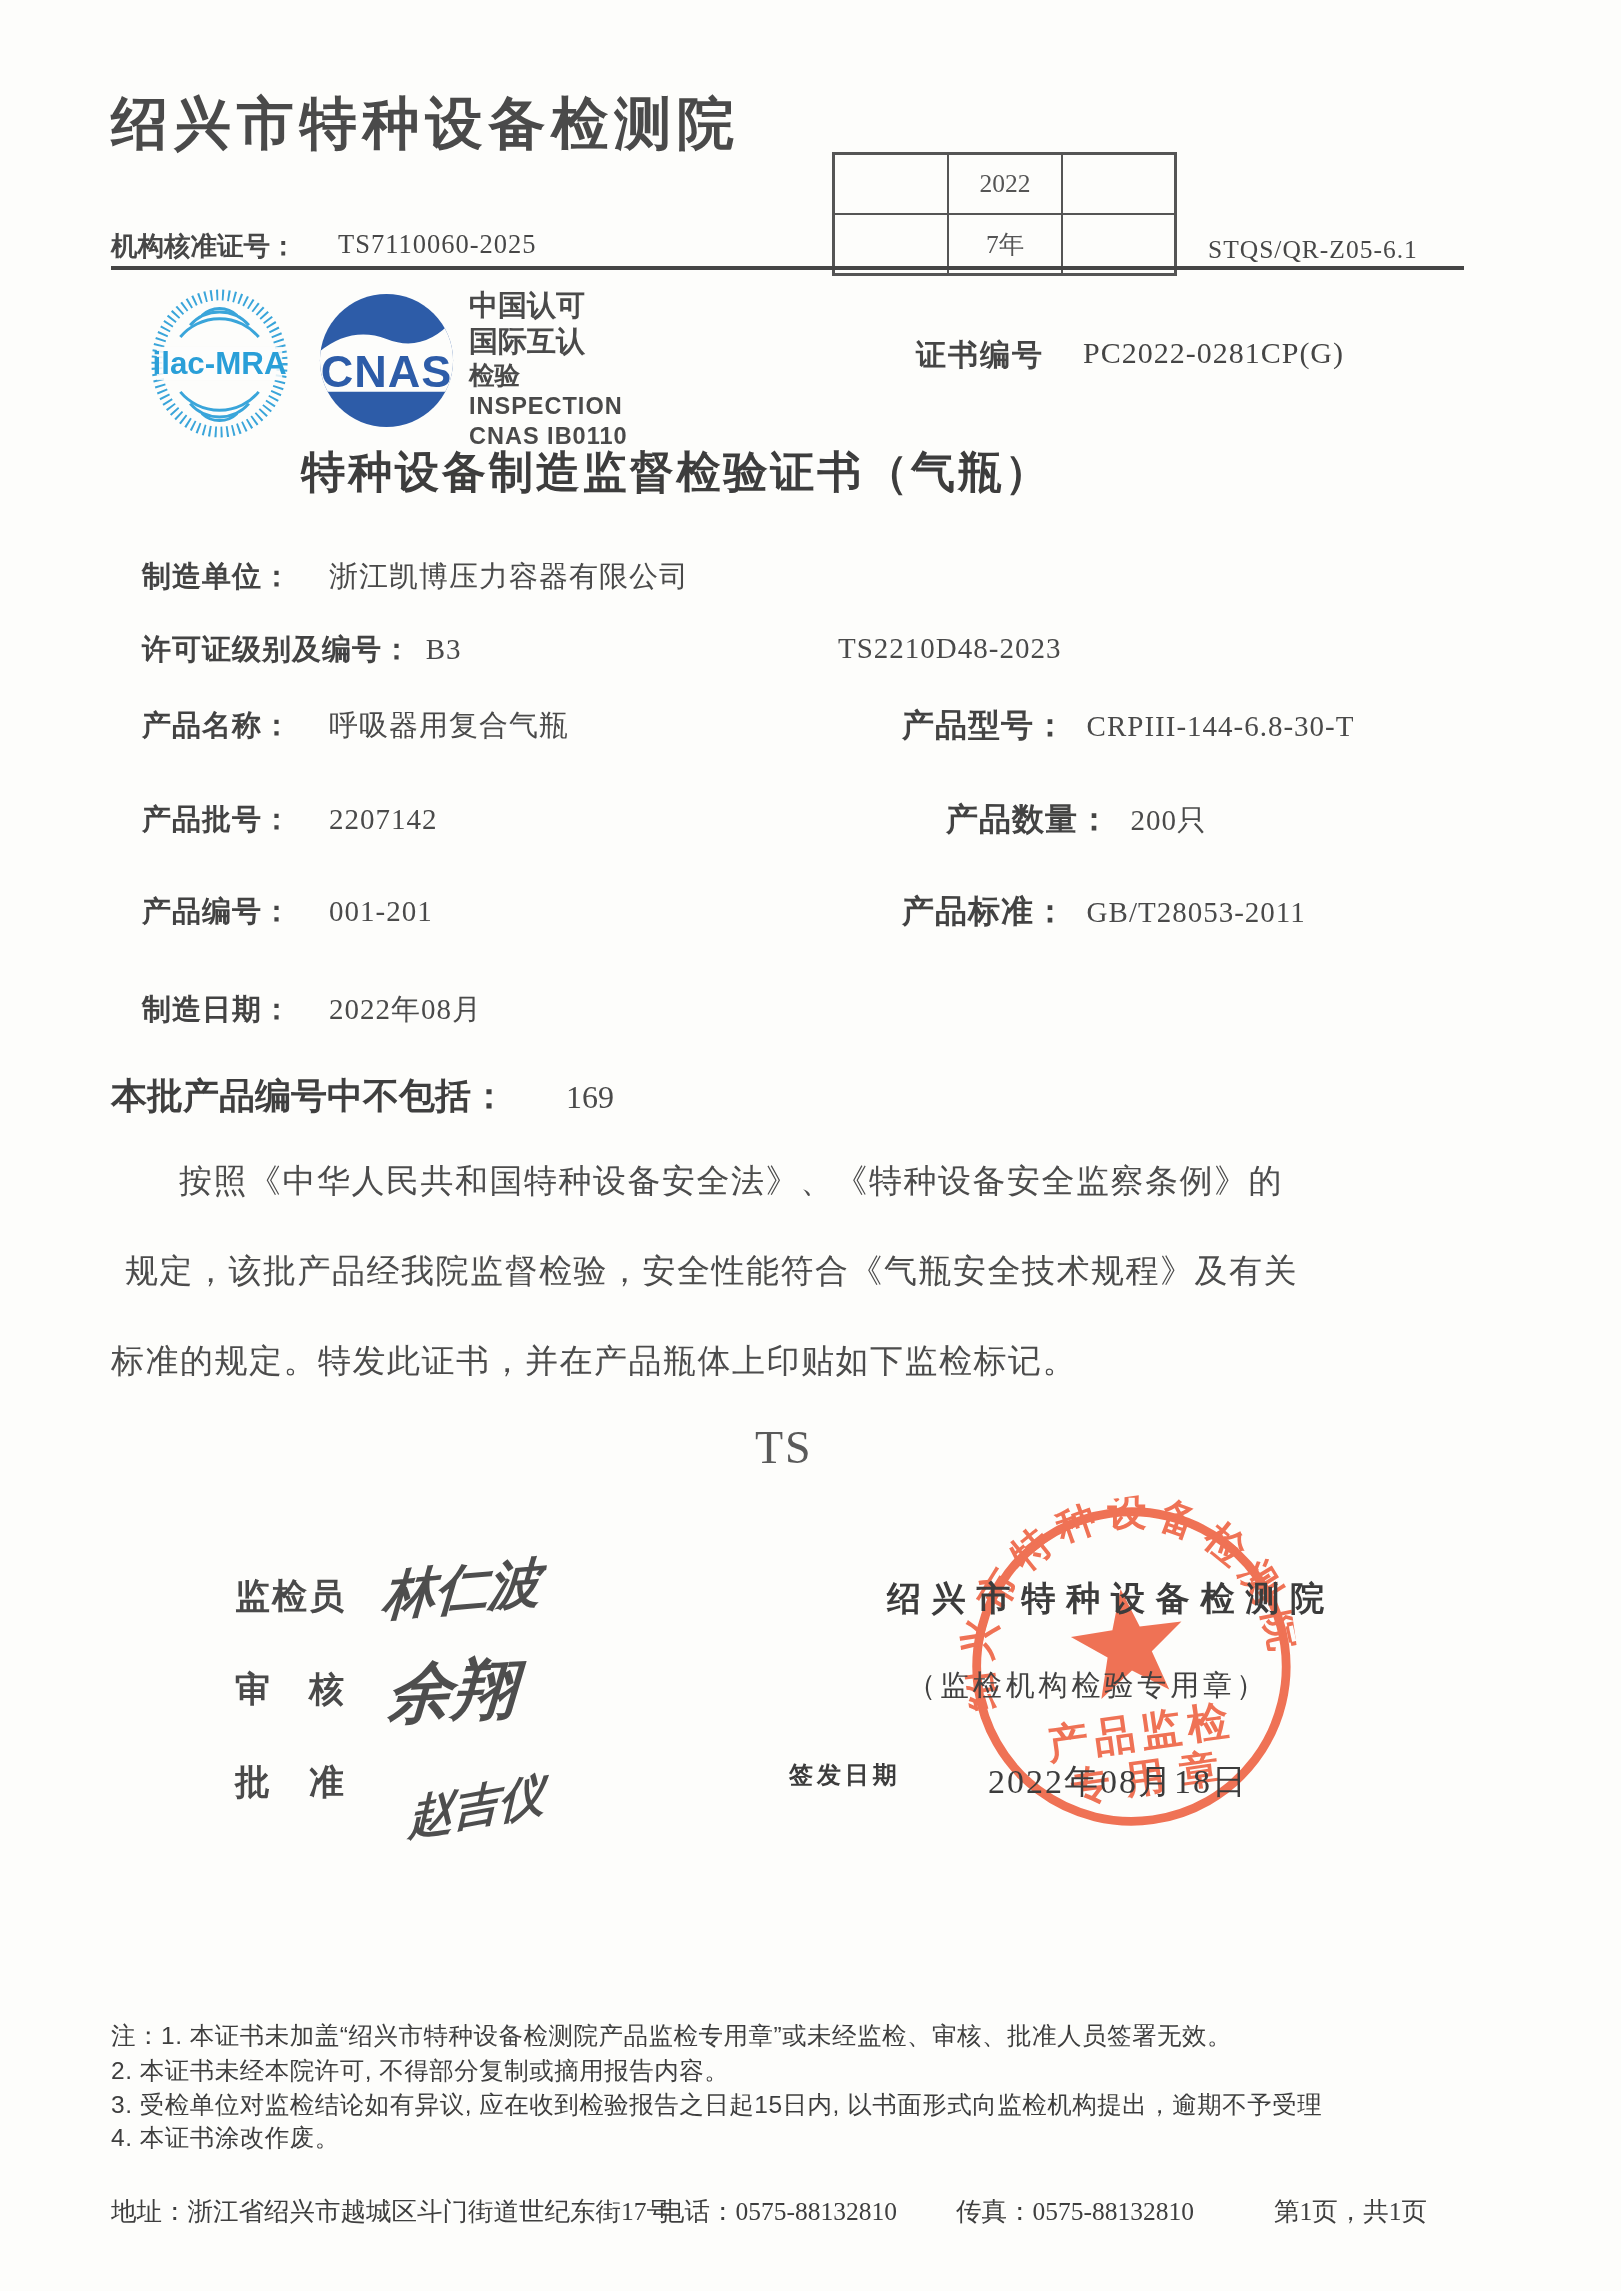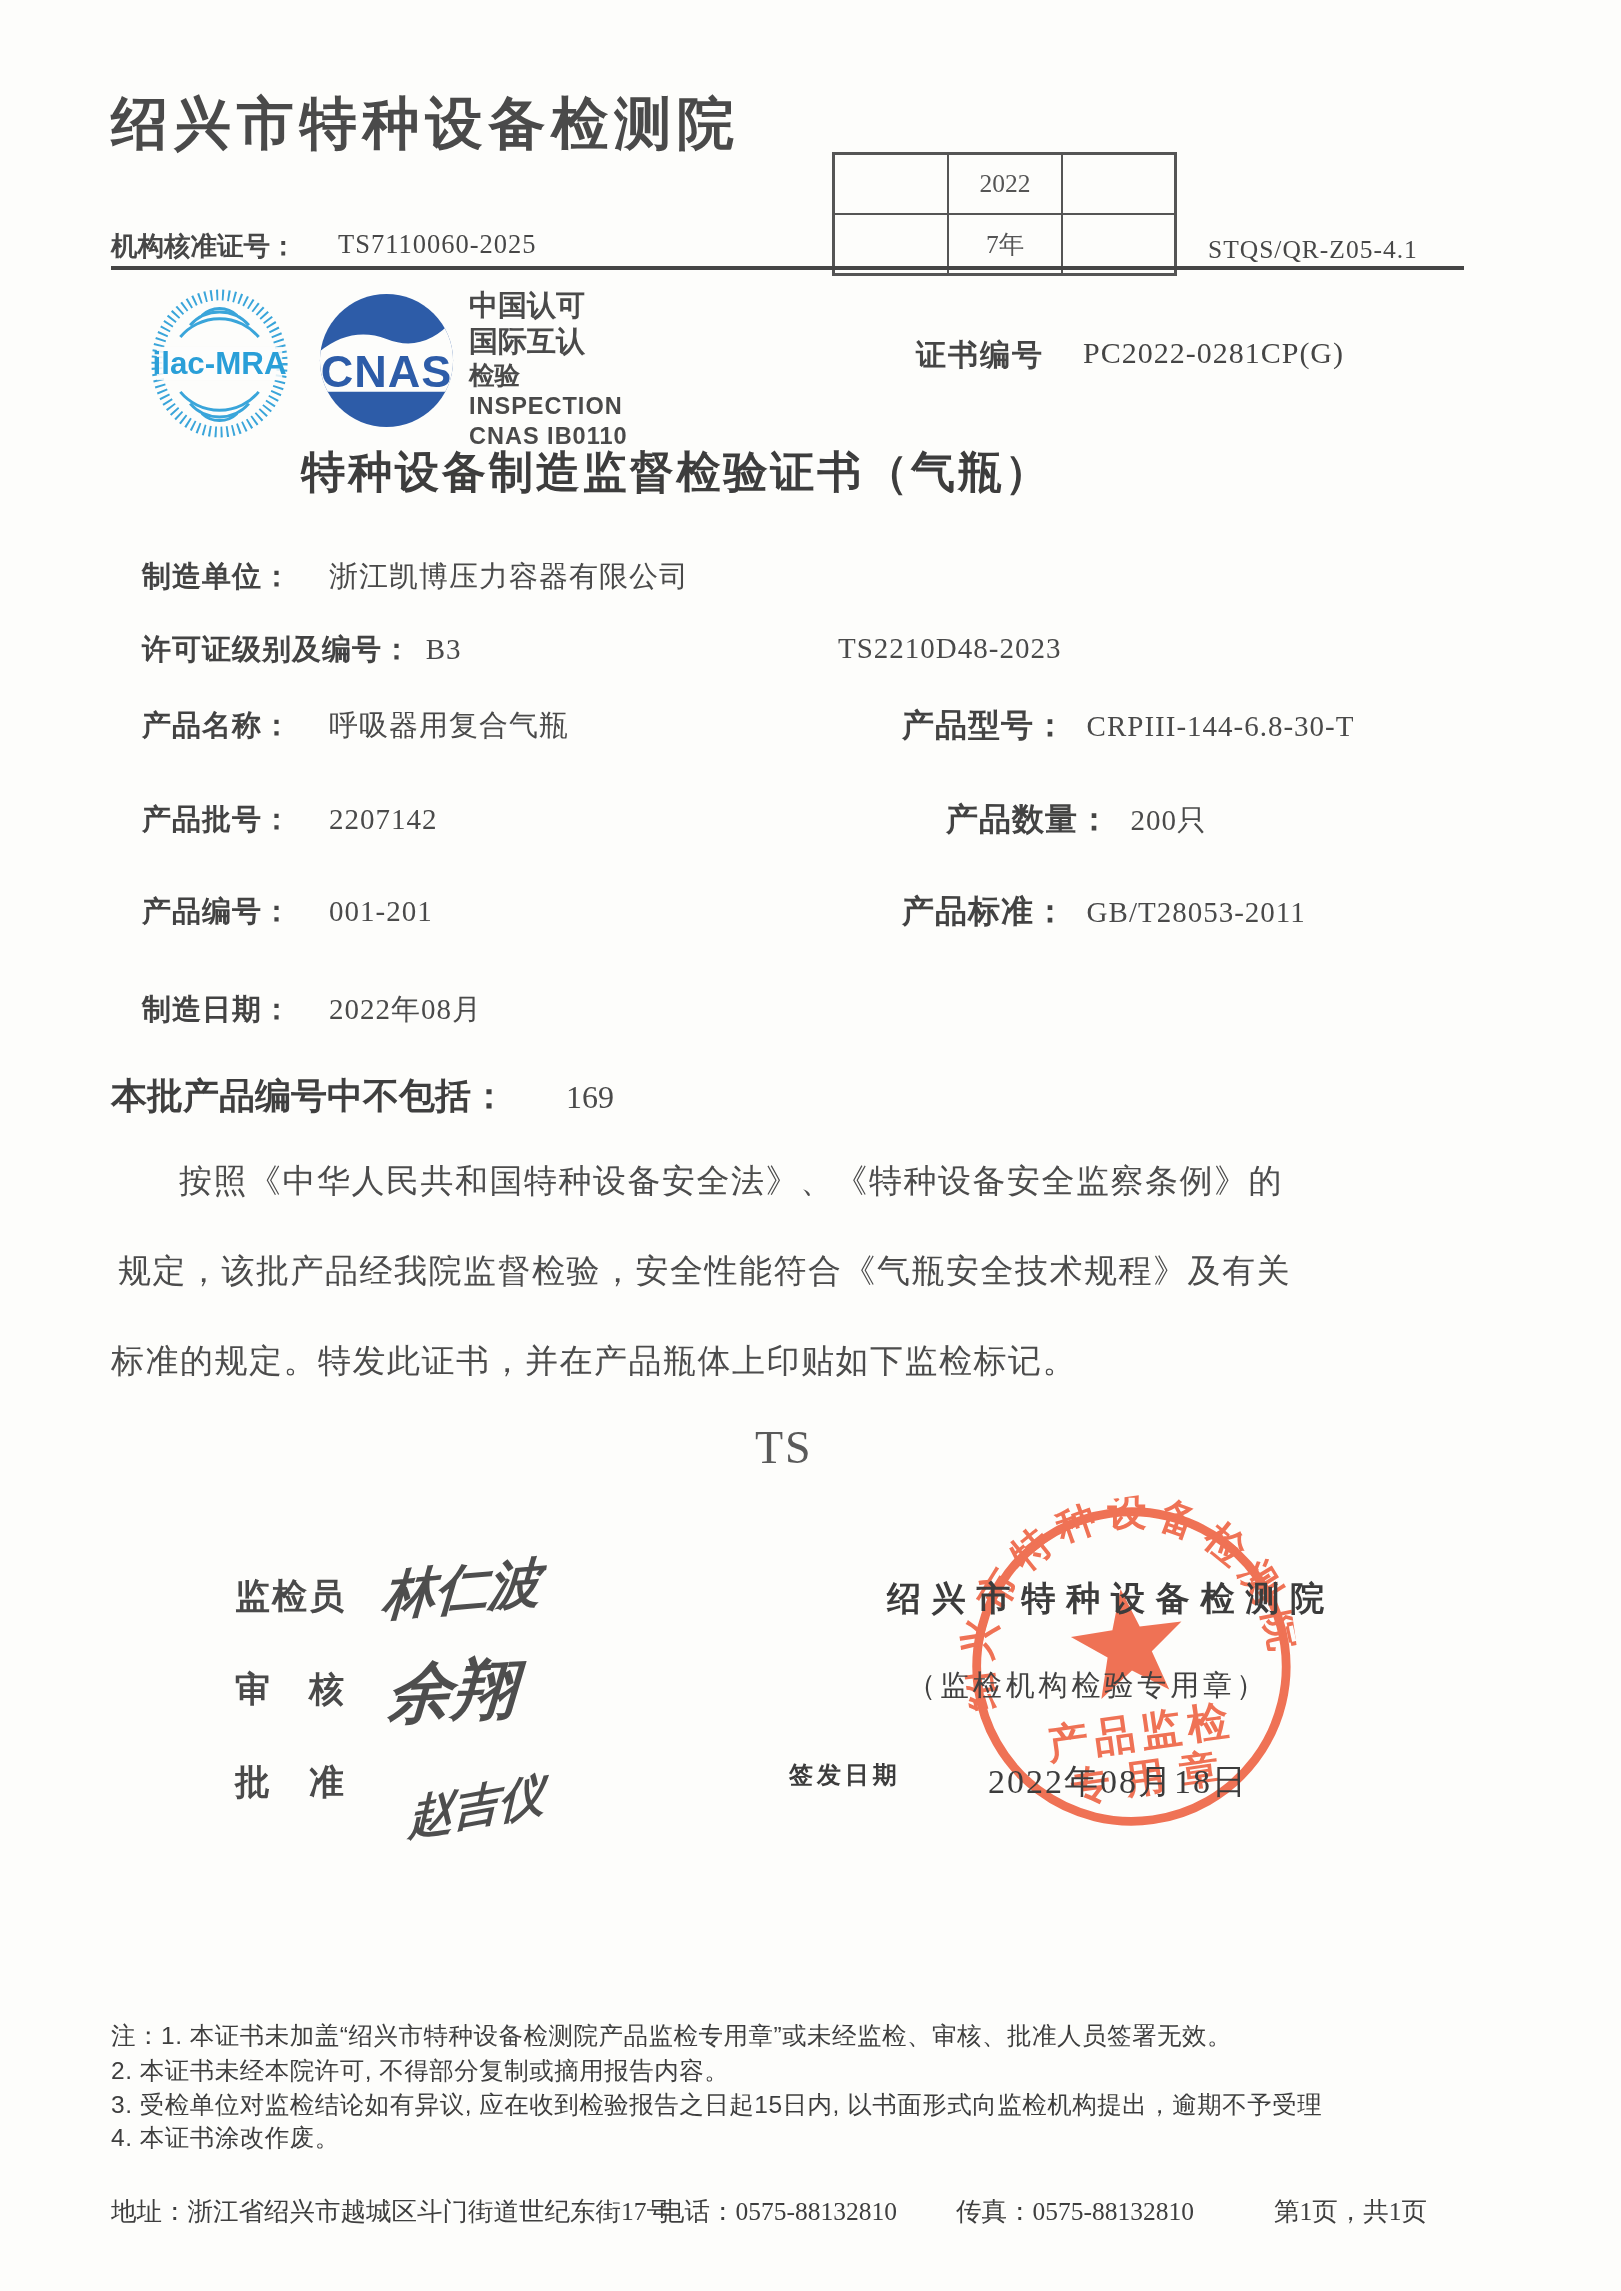--- a/index.html
+++ b/index.html
@@ -53,21 +53,21 @@
     <div class="cell"></div>
     <div class="cell">2022</div>
     <div class="cell"></div>
     <div class="cell"></div>
     <div class="cell">7年</div>
     <div class="cell"></div>
   </div>
 
   <div class="abs hei small-label" style="left:111px;top:228px;">机构核准证号：</div>
   <div class="abs small-val" style="left:338px;top:229px;">TS7110060-2025</div>
-  <div class="abs form-code" style="left:1208px;top:235px;">STQS/QR-Z05-4.1</div>
+  <div class="abs form-code" style="left:1208px;top:235px;">STQS/QR-Z05-6.1</div>
 
   <div class="abs rule" style="left:111px;top:266px;width:1353px;"></div>
 
   <div class="abs" style="left:149px;top:286px;width:142px;height:155px;">
     <svg width="142" height="155" viewBox="0 0 145 158">
       <g stroke="#3aa5da" fill="none">
         <ellipse cx="72" cy="79" rx="64" ry="70" stroke-width="11" stroke-dasharray="2,4"></ellipse>
         <path d="M32 52 A 52 52 0 0 1 112 52" stroke-width="3"></path>
         <path d="M42 40 A 40 40 0 0 1 102 40" stroke-width="3"></path>
         <path d="M54 30 A 26 26 0 0 1 90 30" stroke-width="3"></path>
@@ -138,21 +138,21 @@
 
   <div class="abs" style="left:142px;top:990px;">
     <span class="f-label">制造日期：</span><span class="f-val">2022年08月</span>
   </div>
 
   <div class="abs" style="left:111px;top:1072px;">
     <span class="excl-label">本批产品编号中不包括：</span><span class="excl-val">169</span>
   </div>
 
   <div class="abs body-line" style="left:179px;top:1159px;">按照《中华人民共和国特种设备安全法》、《特种设备安全监察条例》的</div>
-  <div class="abs body-line" style="left:118px;top:1249px;">规定，该批产品经我院监督检验，安全性能符合《气瓶安全技术规程》及有关</div>
+  <div class="abs body-line" style="left:125px;top:1249px;">规定，该批产品经我院监督检验，安全性能符合《气瓶安全技术规程》及有关</div>
   <div class="abs body-line" style="left:111px;top:1339px;">标准的规定。特发此证书，并在产品瓶体上印贴如下监检标记。</div>
 
   <div class="abs ts-mark" style="left:755px;top:1421px;">TS</div>
 
   <div class="abs stamp-wrap z1" style="left:965px;top:1498px;width:333px;height:338px;">
     <svg width="333" height="338" viewBox="0 0 340 345">
       <circle cx="170" cy="172" r="158" fill="none" stroke="#ee5f3f" stroke-width="9"></circle>
       <defs>
         <path id="ringPath" d="M 35 222 A 144 144 0 1 1 305 222"></path>
       </defs>

